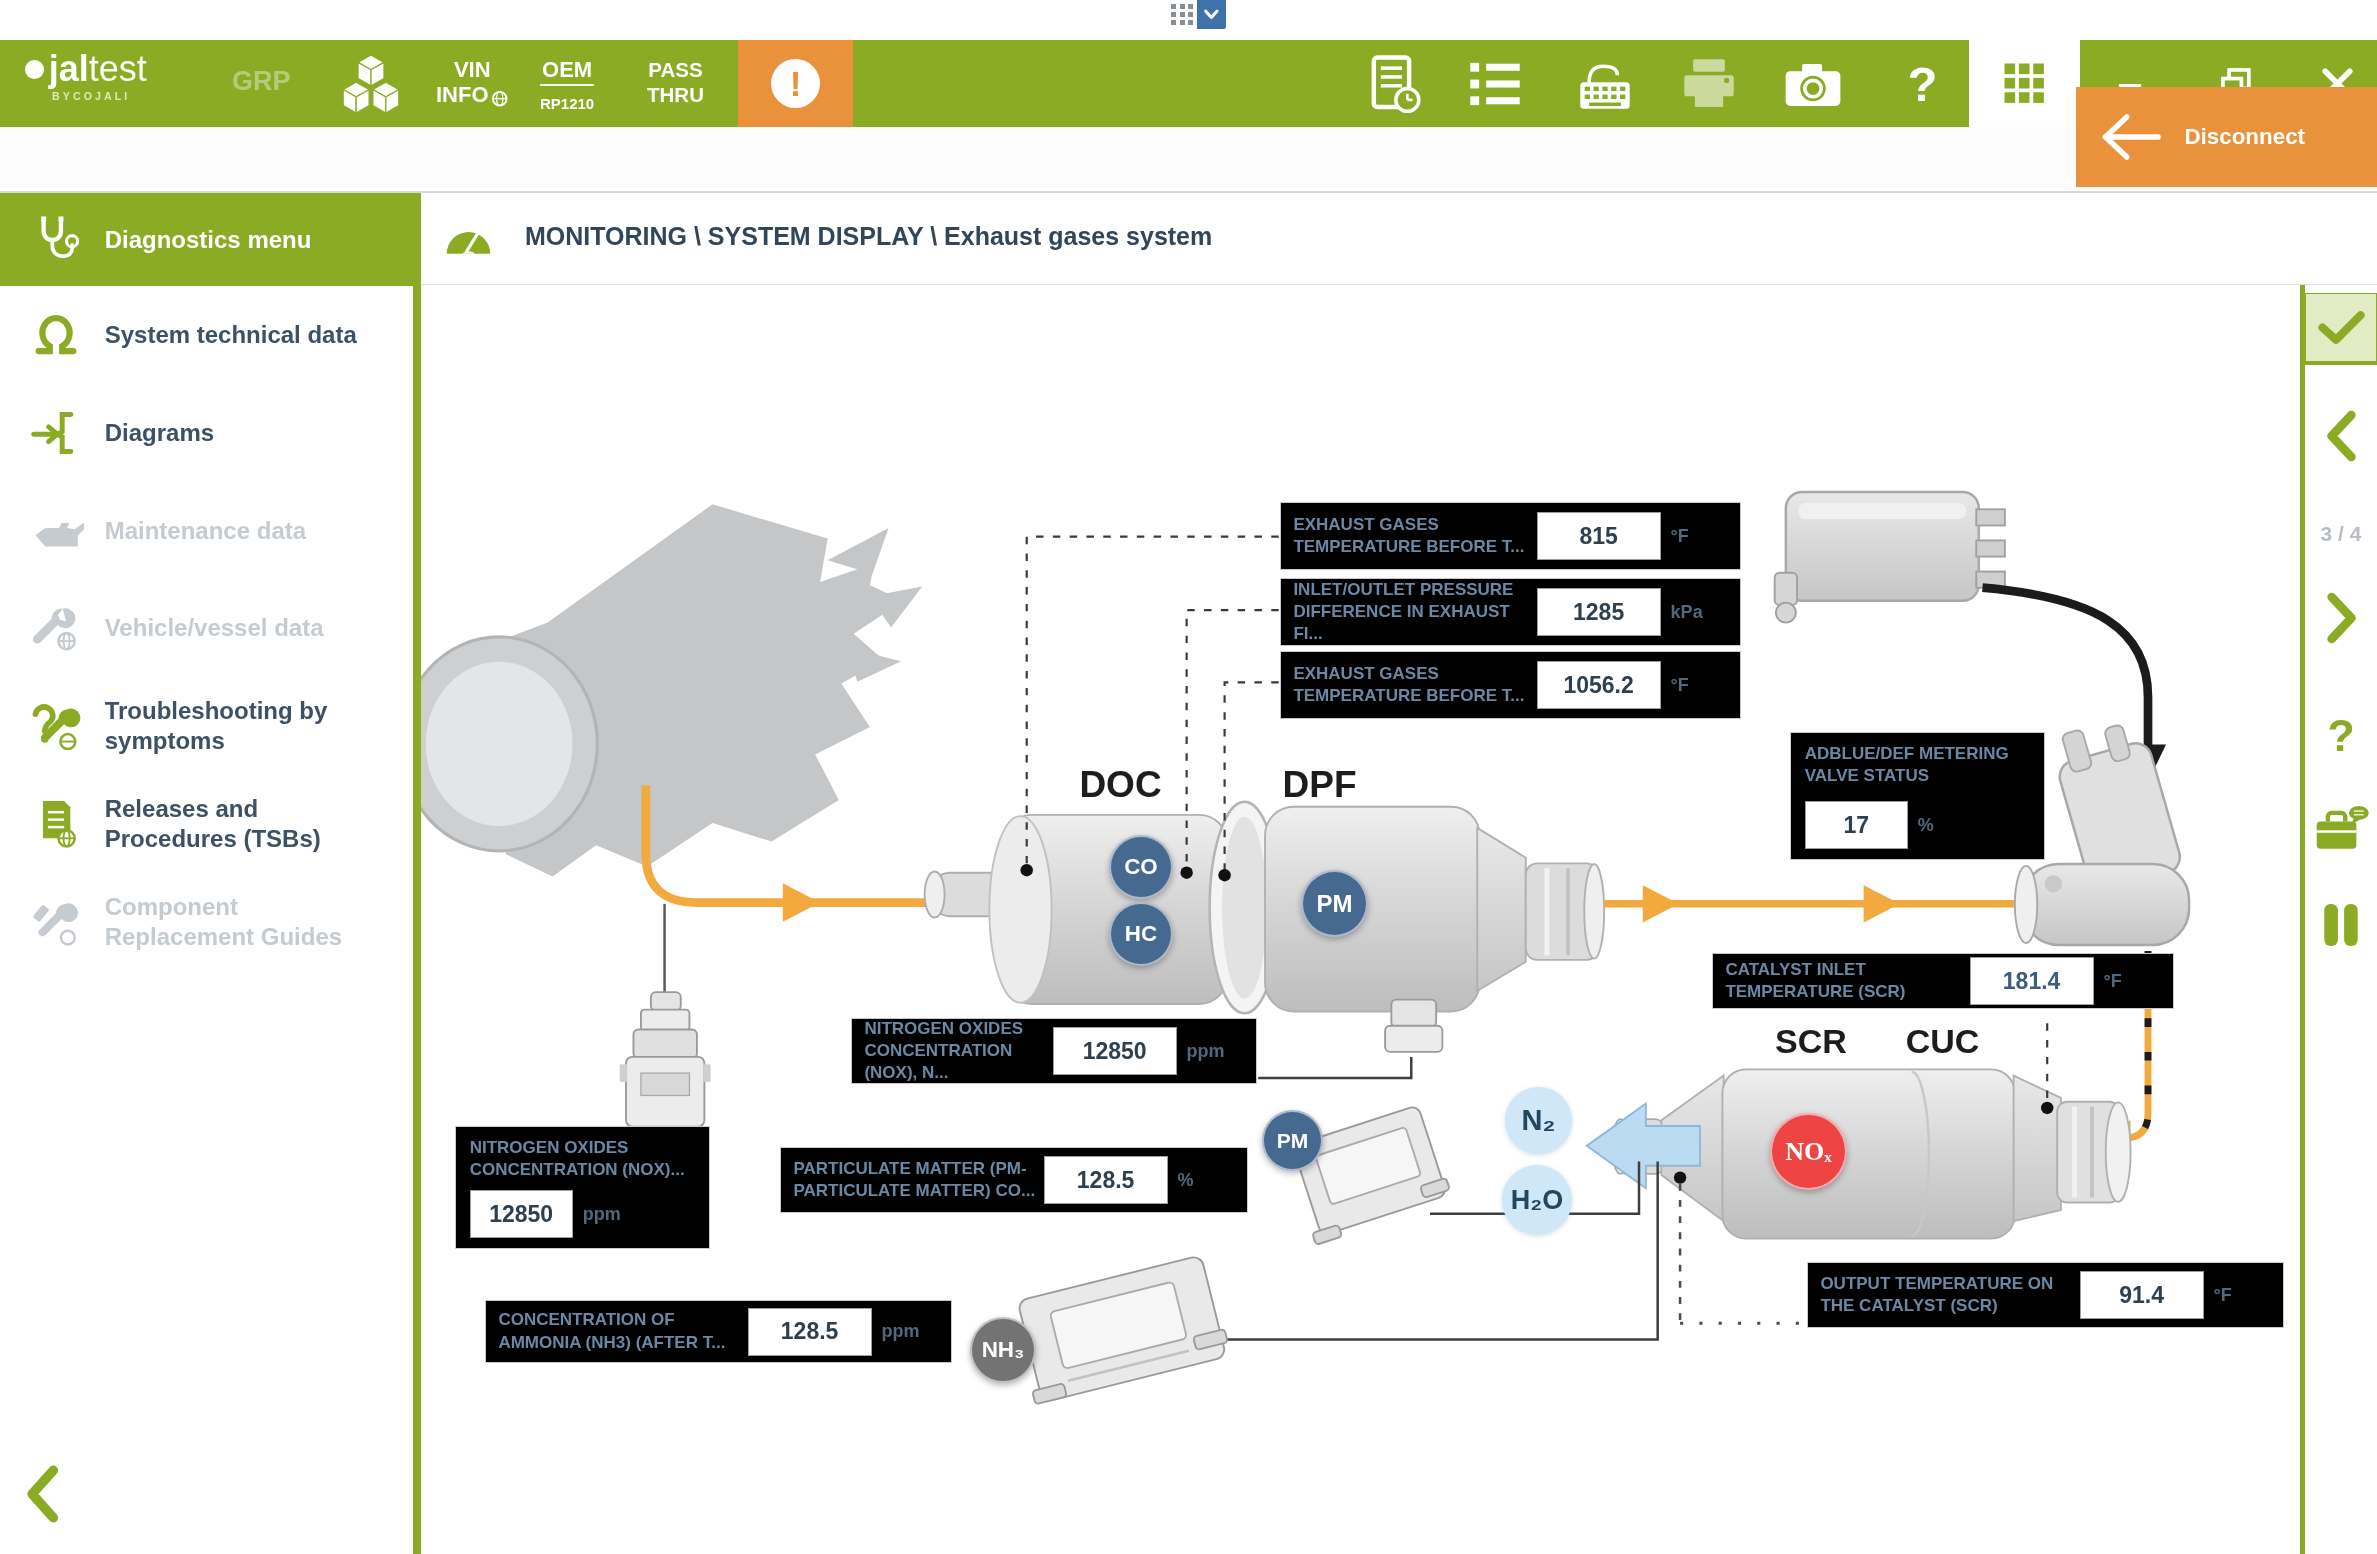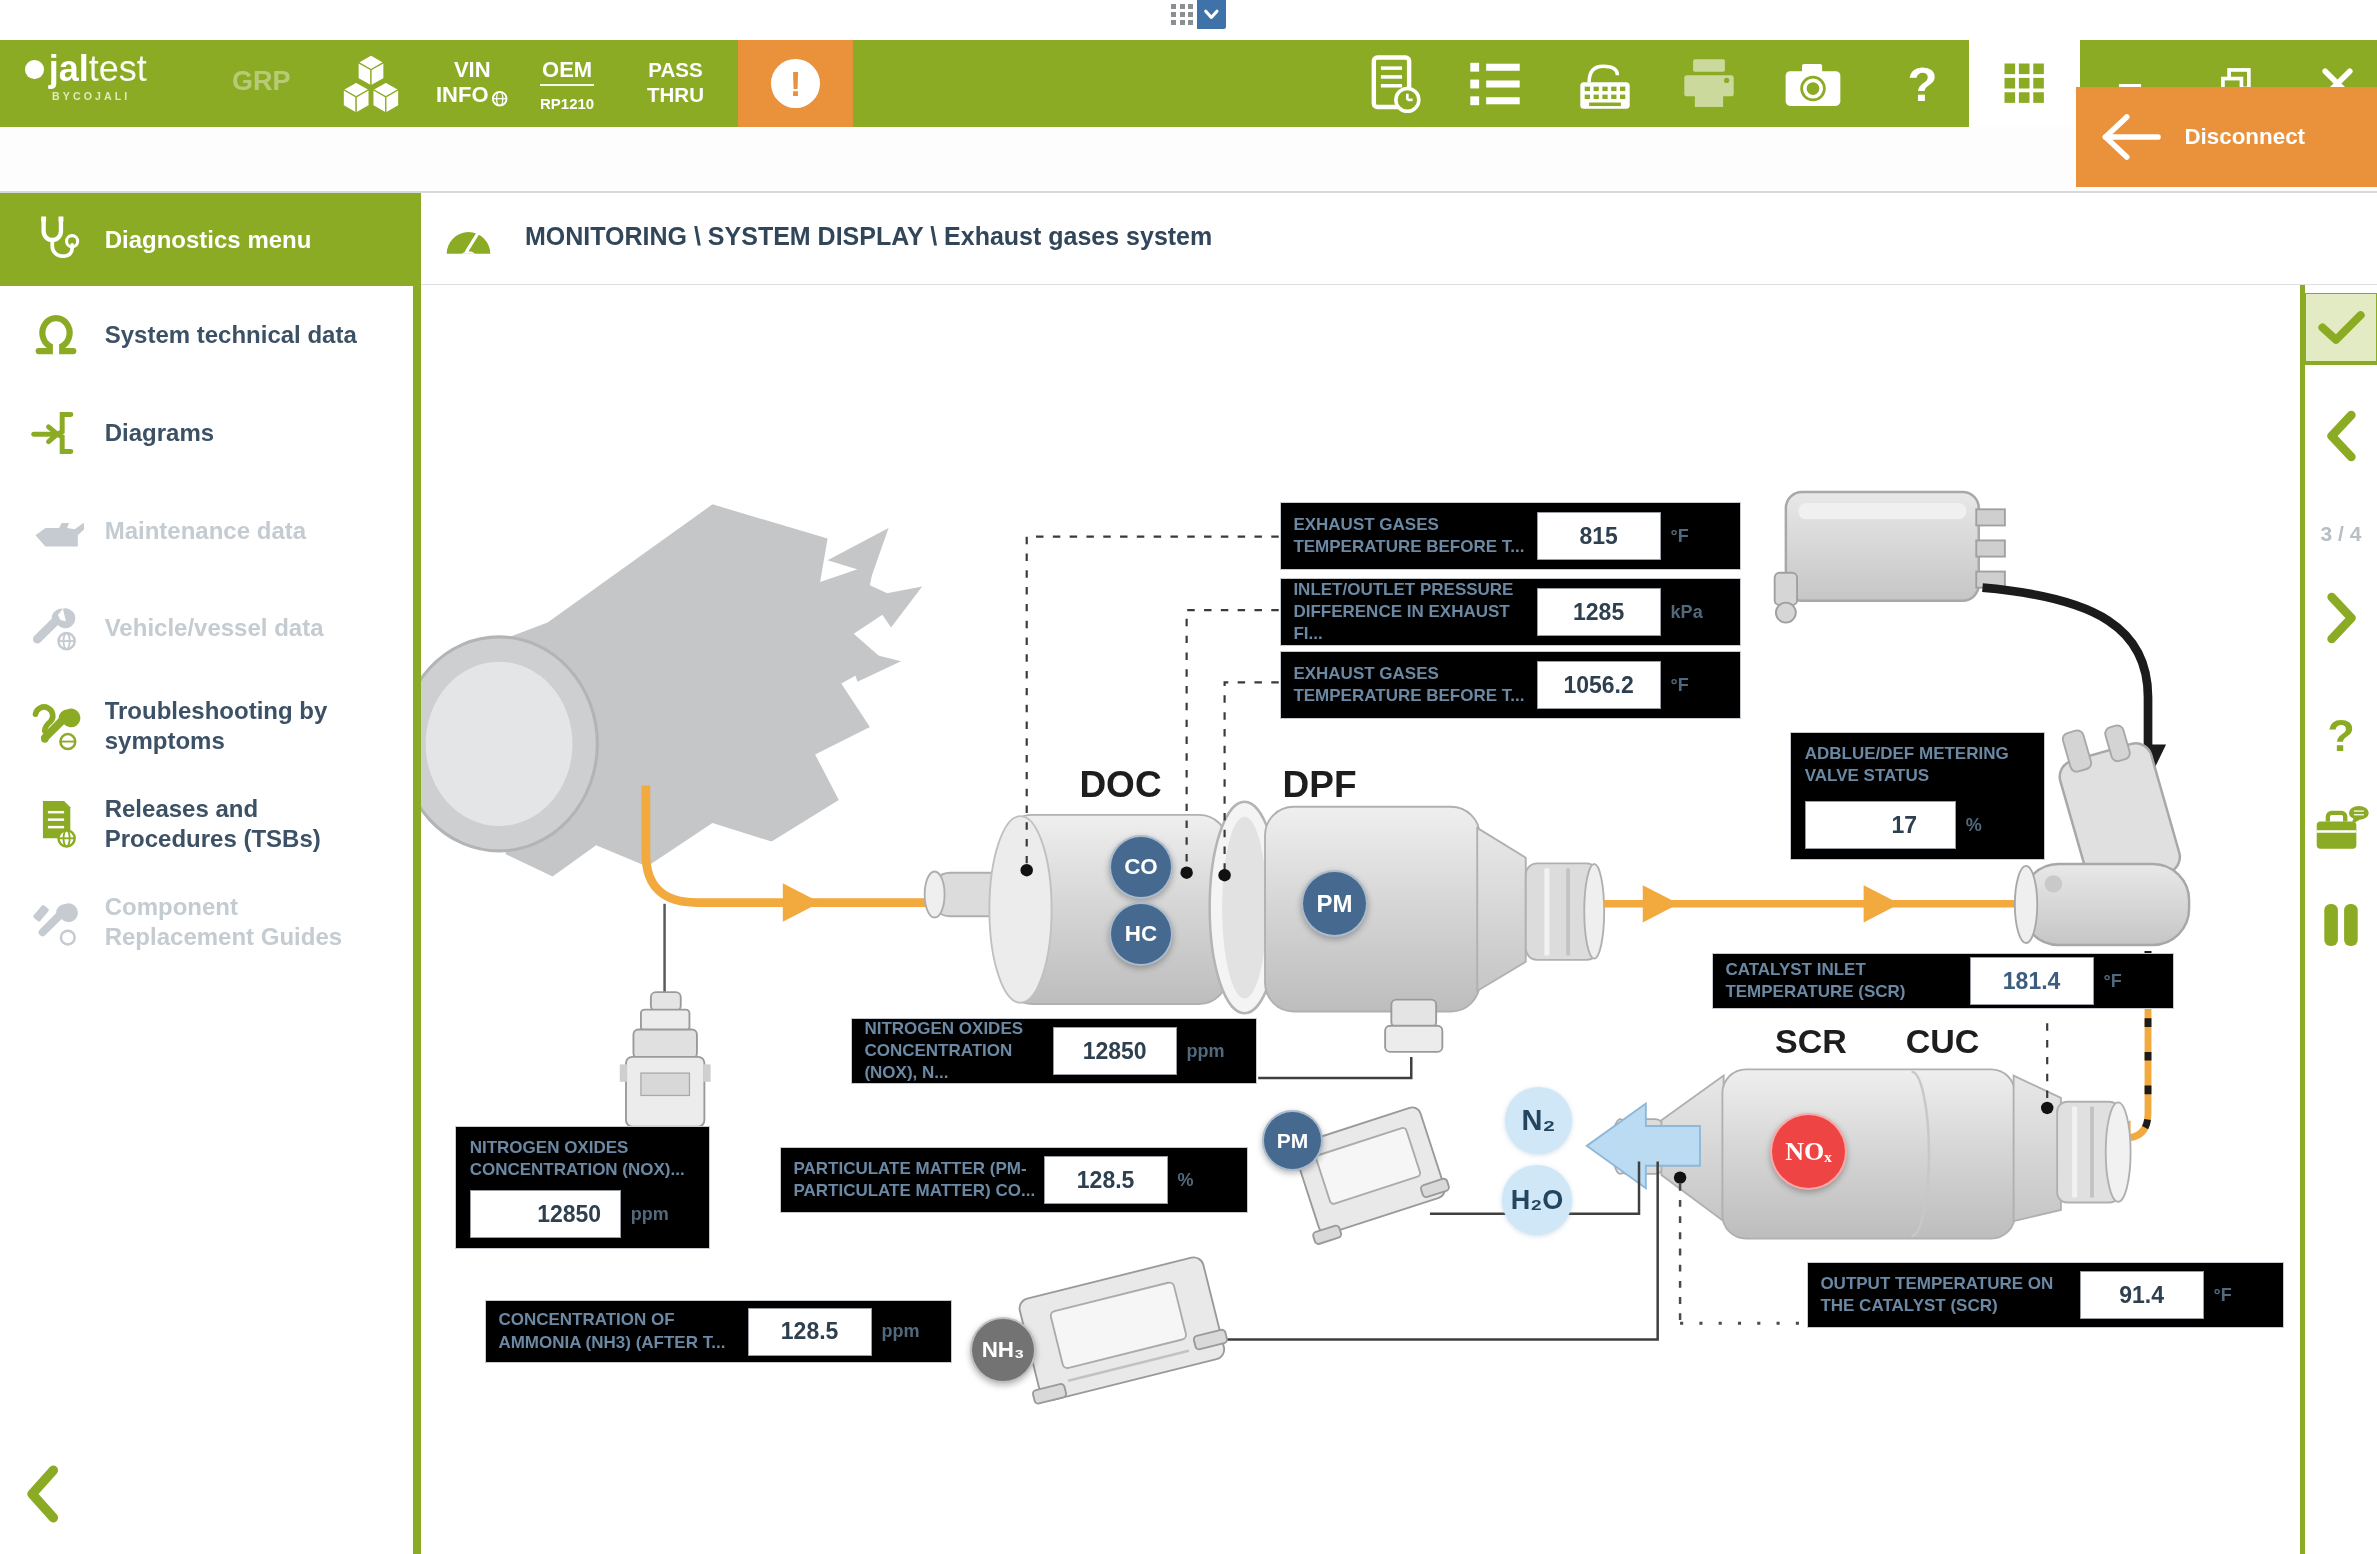--- a/index.html
+++ b/index.html
@@ -59,21 +59,21 @@
   .checkbtn{top:293px;height:72px;background:#e2ebc4;border:1.9px solid #8CAB24;border-bottom:4.4px solid #8CAB24;}
   .pageind{left:2305px;top:522px;width:72px;text-align:center;font-size:21px;font-weight:bold;color:#b9bec3;z-index:4;}
   .qmark{font-size:45px;font-weight:bold;color:#8CAB24;}
   
   .mbox{position:absolute;background:#000000;border:1.9px solid #c7cbcf;display:flex;align-items:center;padding:6.2px 12.4px;box-sizing:border-box;z-index:6;}
   .mlabel{flex:1;font-size:17px;font-weight:bold;color:#6b89a4;line-height:1.3;}
   .mvalbox{width:122px;height:46px;border:1.9px solid #989da3;background:#fff;display:flex;align-items:center;justify-content:center;font-size:23px;font-weight:bold;color:#2e4050;flex:none;}
   .munit{width:57px;padding-left:10px;font-size:18px;font-weight:bold;color:#51697c;flex:none;}
   .mbox.v{flex-direction:column;align-items:flex-start;justify-content:space-between;padding:10px 13.7px;}
   .mbox.v .vrow{display:flex;align-items:center;width:100%;}
-  .mbox.v .mvalbox{width:101px;padding-left:48px;}
+  .mbox.v .mvalbox{width:101px;}
   
   .complabel{position:absolute;font-weight:bold;color:#1d1d1d;z-index:6;text-align:center;}
   .badge{position:absolute;border-radius:50%;display:flex;align-items:center;justify-content:center;font-weight:bold;color:#fff;z-index:7;border:2.5px solid rgba(255,255,255,.55);box-shadow:0 2.5px 6.2px rgba(0,0,0,.28);background:#46698F;}
   .badge.light{background:#ef4444;font-family:Liberation Serif, serif;}
   .bubble{position:absolute;border-radius:50%;display:flex;align-items:center;justify-content:center;font-weight:bold;color:#24455e;background:#cfe7f6;z-index:6;box-shadow:0 1.2px 5px rgba(120,160,190,.35);}
   svg{display:block;}
   .dsvg{left:0;top:0;z-index:2;pointer-events:none;}
 </style>
 </head>
 <body>

